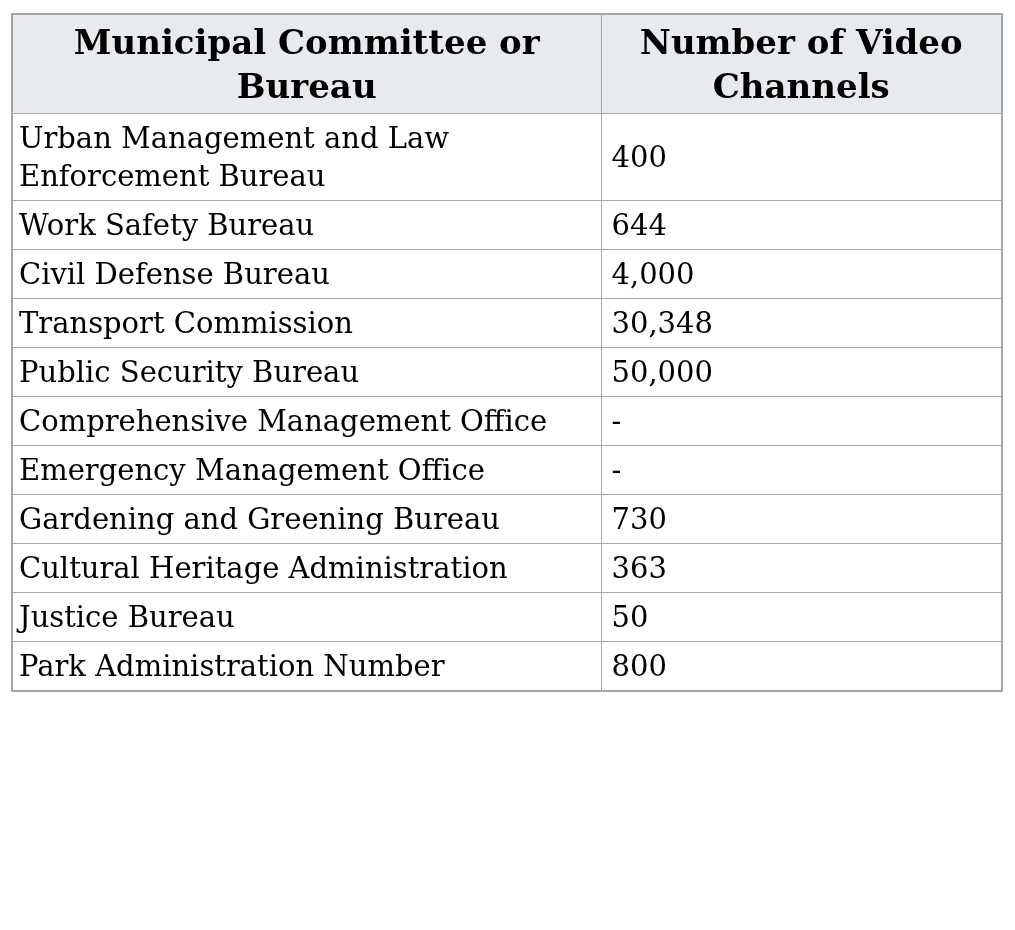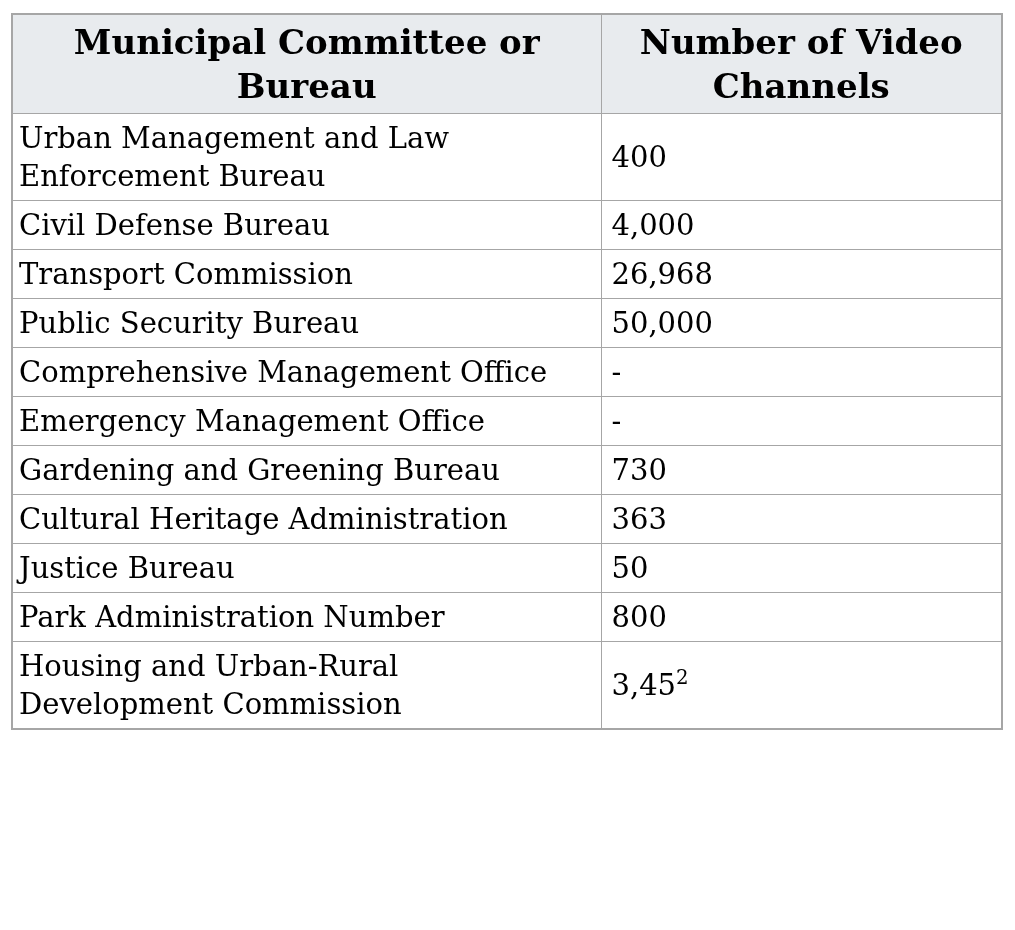--- a/index.html
+++ b/index.html
@@ -75,29 +75,33 @@
 Channels</th>
       </tr>
     </thead>
     <tbody id="table-body">
   <tr>
     <td class="name-cell"><span>Urban Management and Law
 Enforcement Bureau</span></td>
     <td class="value-cell"><span>400</span></td>
   </tr>
 
+  <tr>
+    <td class="name-cell"><span>Work Safety Bureau</span></td>
+    <td class="value-cell"><span>644</span></td>
+  </tr>
 
   <tr>
     <td class="name-cell"><span>Civil Defense Bureau</span></td>
     <td class="value-cell"><span>4,000</span></td>
   </tr>
 
   <tr>
     <td class="name-cell"><span>Transport Commission</span></td>
-    <td class="value-cell"><span>26,968</span></td>
+    <td class="value-cell"><span>30,348</span></td>
   </tr>
 
   <tr>
     <td class="name-cell"><span>Public Security Bureau</span></td>
     <td class="value-cell"><span>50,000</span></td>
   </tr>
 
 
   <tr>
     <td class="name-cell"><span>Comprehensive Management Office</span></td>
@@ -124,20 +128,15 @@
     <td class="name-cell"><span>Justice Bureau</span></td>
     <td class="value-cell"><span>50</span></td>
   </tr>
 
   <tr>
     <td class="name-cell"><span>Park Administration Number</span></td>
     <td class="value-cell"><span>800</span></td>
   </tr>
 
 
-  <tr>
-    <td class="name-cell"><span>Housing and Urban-Rural
-Development Commission</span></td>
-    <td class="value-cell"><span>3,45</span><sup>2</sup></td>
-  </tr>
 </tbody>
   </table>
 </div>
 
 </body></html>

